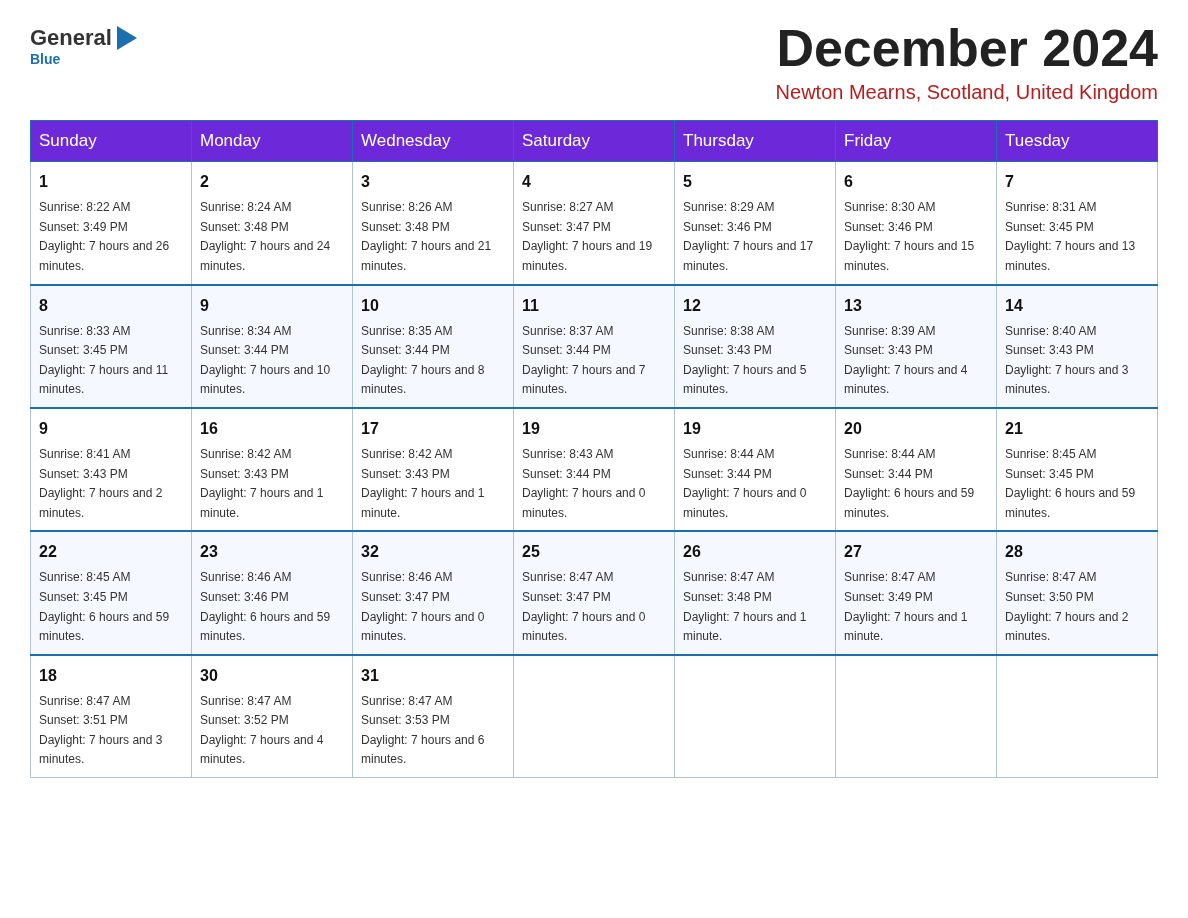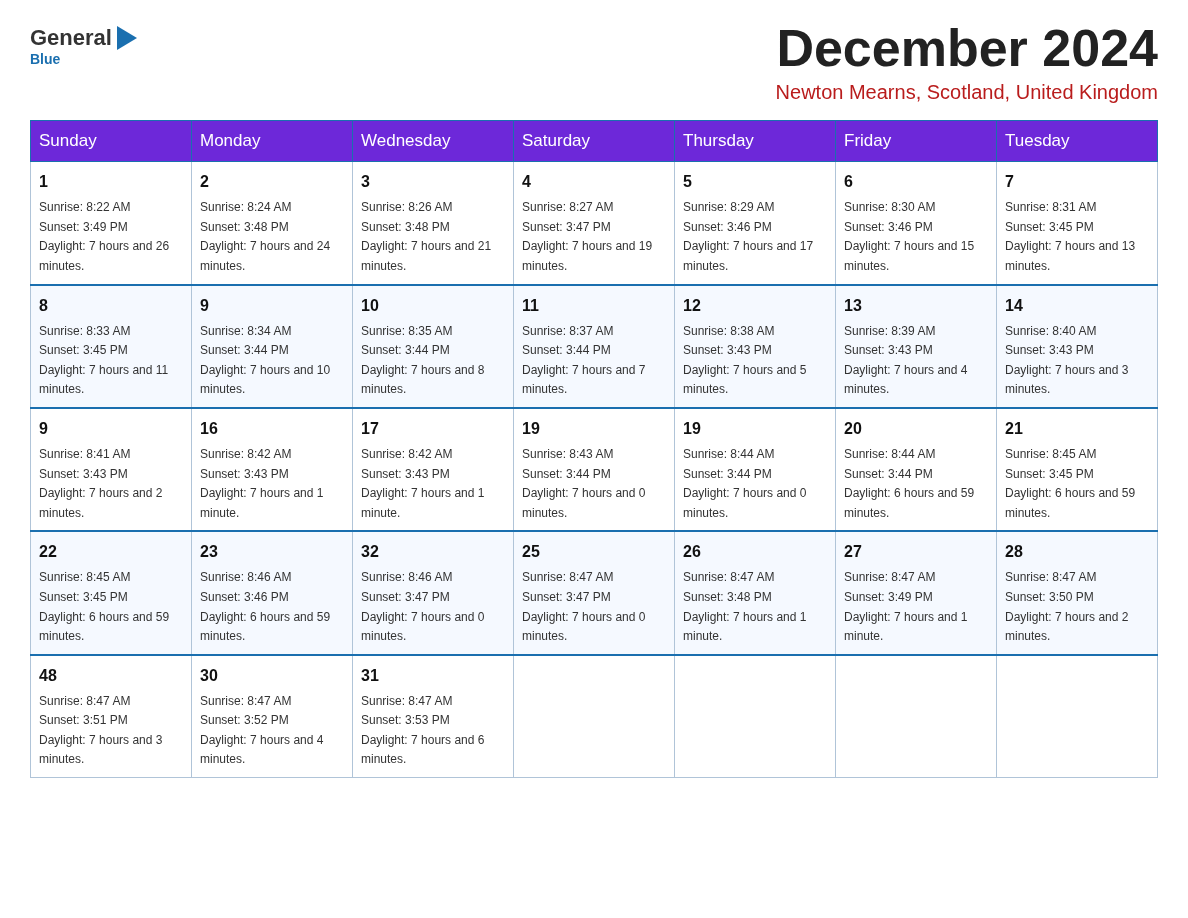--- a/index.html
+++ b/index.html
@@ -242,21 +242,21 @@
         <span class="day-num">27</span>
         <span class="day-info">Sunrise: 8:47 AM<br>Sunset: 3:49 PM<br>Daylight: 7 hours and 1 minute.</span>
       </td>
         <td>
         <span class="day-num">28</span>
         <span class="day-info">Sunrise: 8:47 AM<br>Sunset: 3:50 PM<br>Daylight: 7 hours and 2 minutes.</span>
       </td>
       </tr>
       <tr class="row-divider">
         <td>
-        <span class="day-num">48</span>
+        <span class="day-num">18</span>
         <span class="day-info">Sunrise: 8:47 AM<br>Sunset: 3:51 PM<br>Daylight: 7 hours and 3 minutes.</span>
       </td>
         <td>
         <span class="day-num">30</span>
         <span class="day-info">Sunrise: 8:47 AM<br>Sunset: 3:52 PM<br>Daylight: 7 hours and 4 minutes.</span>
       </td>
         <td>
         <span class="day-num">31</span>
         <span class="day-info">Sunrise: 8:47 AM<br>Sunset: 3:53 PM<br>Daylight: 7 hours and 6 minutes.</span>
       </td>

